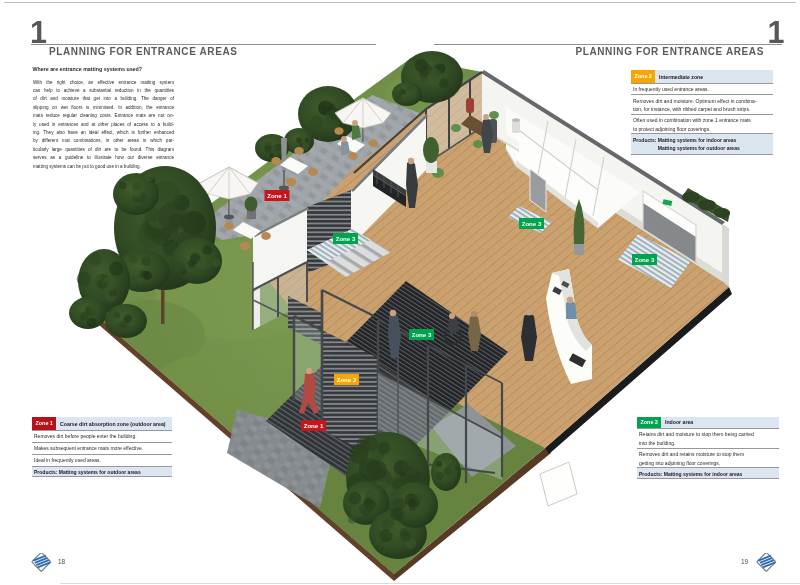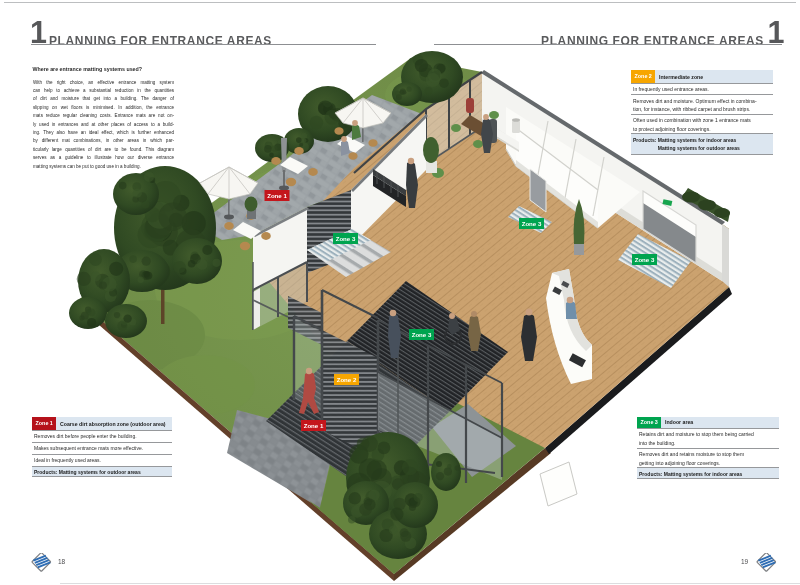--- a/index.html
+++ b/index.html
@@ -1,20 +1,20 @@
 <!DOCTYPE html>
 <html><head>
 <meta charset="utf-8">
 <style>
   html,body{margin:0;padding:0;background:#fff;}
   #page{position:relative;width:800px;height:585px;overflow:hidden;background:#fff;
         font-family:"Liberation Sans",sans-serif;}
   .rule{position:absolute;background:#8d8f92;height:1.1px;}
   .chapnum{position:absolute;font-size:29px;font-weight:bold;color:#57585a;line-height:1;}
-  .chaptitle{position:absolute;font-size:12px;font-weight:bold;color:#5a5b5d;letter-spacing:0.62px;}
+  .chaptitle{position:absolute;font-size:10px;font-weight:bold;color:#5a5b5d;letter-spacing:0.62px;margin-top:12px;}
   .introhead{position:absolute;font-size:5.3px;font-weight:bold;color:#2a2a2a;}
   .introtext{position:absolute;font-size:4.58px;color:#2a2a2a;}
   .introtext div{width:141px;line-height:8.4px;text-align:justify;text-align-last:justify;white-space:nowrap;}
   .introtext div.last{text-align-last:left;}
   .zbox{position:absolute;font-size:5px;color:#2a2a2a;}
   .zhead{display:flex;align-items:stretch;background:#dce6f0;height:12.5px;box-sizing:border-box;}
   .zbadge{color:#fff;font-weight:bold;font-size:5.4px;padding:3.4px 0 0 3.5px;width:20.5px;flex:0 0 auto;}
   .zname{font-weight:bold;font-size:5.2px;color:#1a1a1a;padding:3.5px 0 0 4px;white-space:nowrap;}
   .zrow{border-top:0.9px solid #96989b;background:#fff;line-height:8.2px;padding:1.8px 0 0 2px;box-sizing:border-box;}
   .zprod{border-top:0.9px solid #96989b;border-bottom:0.9px solid #96989b;background:#dce6f0;

